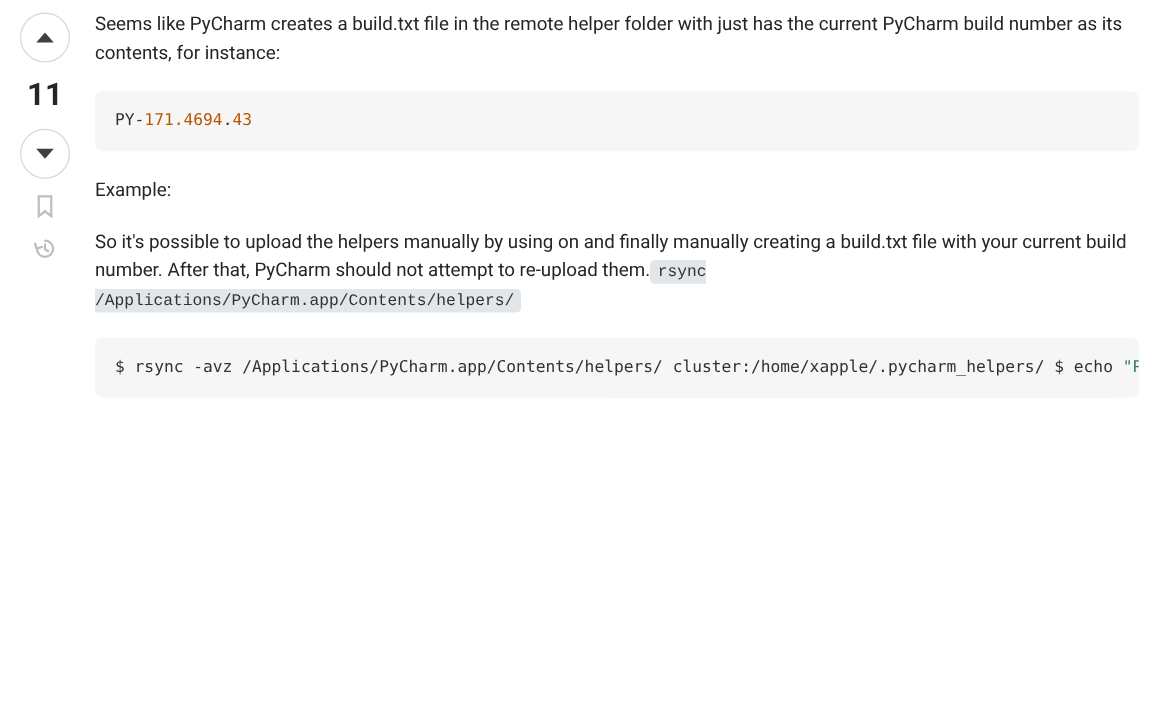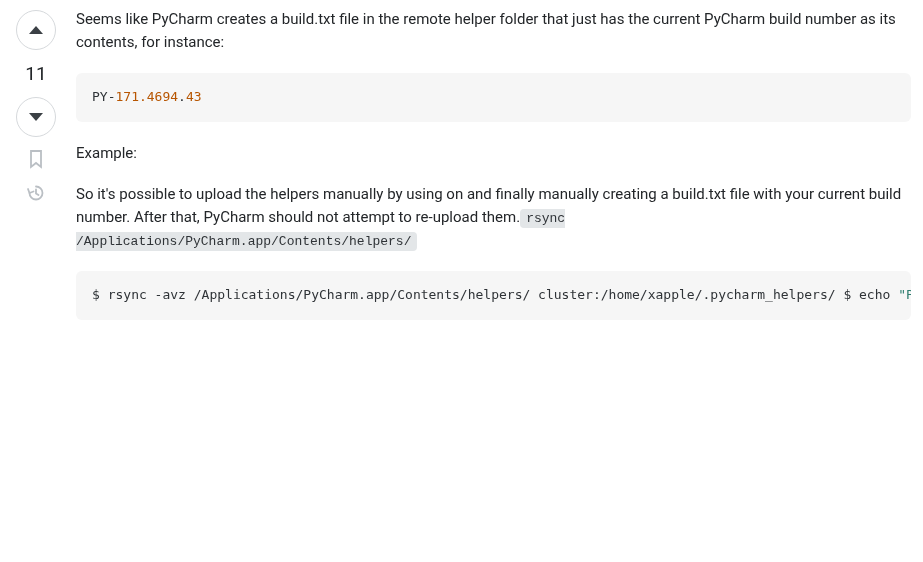--- a/index.html
+++ b/index.html
@@ -32,22 +32,22 @@
     border-radius: 50%;
     border: 1px solid #d6d9dc;
     background: #fff;
     display: flex;
     align-items: center;
     justify-content: center;
     cursor: pointer;
   }
   .vote-btn svg { fill: #3b4045; }
   .vote-count {
-    font-size: 19px;
-    font-weight: 400;
+    font-size: 25px;
+    font-weight: 700;
     color: #232629;
     margin: 2px 0;
   }
   .action-icon {
     width: 24px;
     height: 24px;
     display: flex;
     align-items: center;
     justify-content: center;
     cursor: pointer;
@@ -114,21 +114,21 @@
         <path d="M3.5 10 A6.5 6.5 0 1 0 10 3.5" stroke-linecap="round"></path>
         <path d="M2 6 L3.5 10 L7.5 8.5" stroke-linecap="round" stroke-linejoin="round"></path>
         <path d="M10 6.5 V10.5 L12.5 12" stroke-linecap="round"></path>
       </svg>
     </div>
   </div>
 
   <div class="post">
 
 
-    <p>Seems like PyCharm creates a build.txt file in the remote helper folder that just has the current PyCharm build number as its contents, for instance:</p>
+    <p>Seems like PyCharm creates a build.txt file in the remote helper folder with just has the current PyCharm build number as its contents, for instance:</p>
 
     <pre class="codeblock"><code><span>PY-</span><span class="tok-orange">171.4694</span><span>.</span><span class="tok-orange">43</span></code></pre>
 
     <p>Example:</p>
 
     <p><span>So it's possible to upload the helpers manually by using on and finally manually creating a build.txt file with your current build number. After that, PyCharm should not attempt to re-upload them.</span><code class="inline">rsync /Applications/PyCharm.app/Contents/helpers/</code></p>
 
     <pre class="codeblock thinbar" id="codeblock2"><code><span>$ rsync -avz /Applications/PyCharm.app/Contents/helpers/ cluster:/home/xapple/.pycharm_helpers/</span>
 <span>$ echo </span><span class="tok-teal">"PY-171.4694.38"</span>
 </code></pre>

